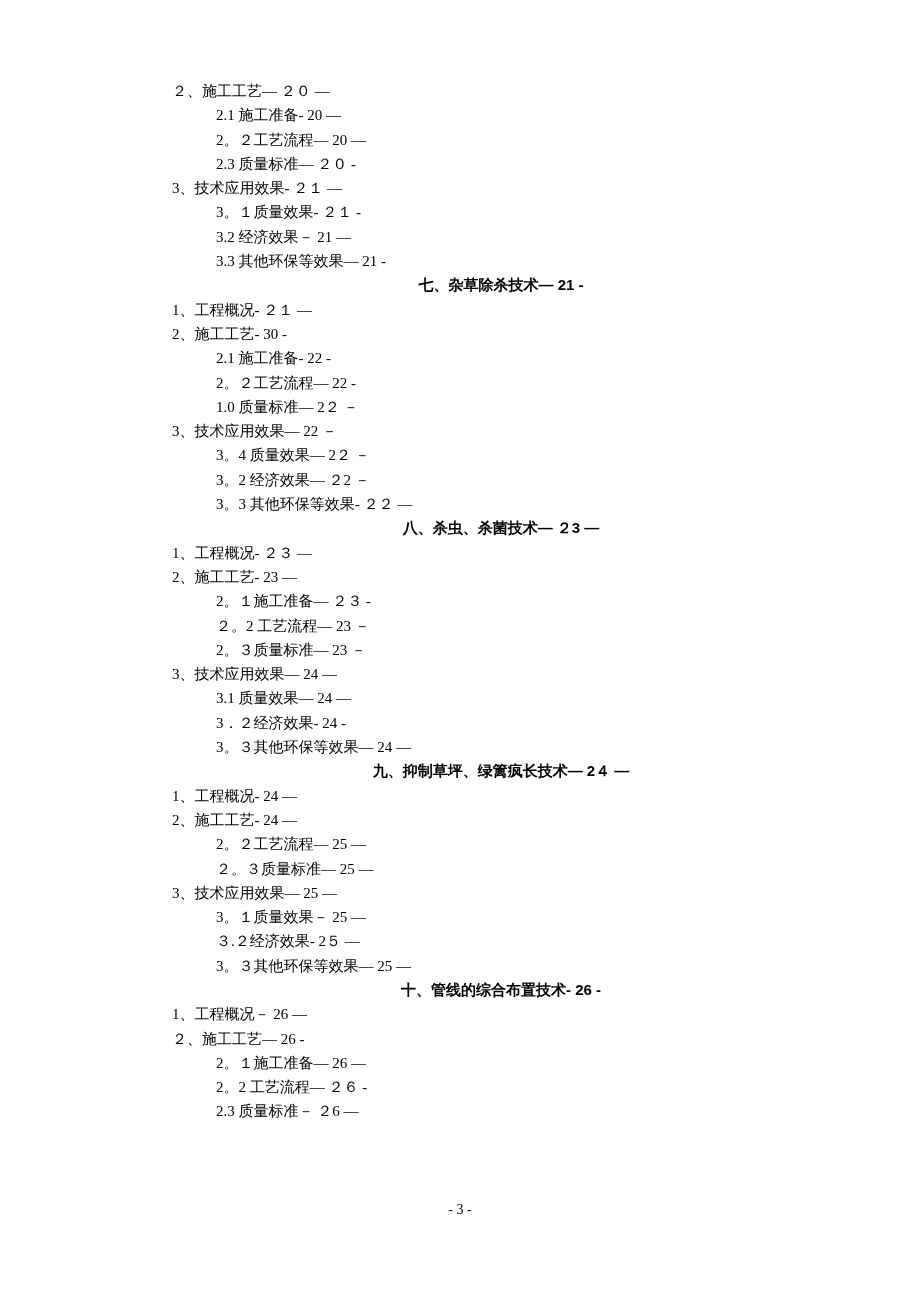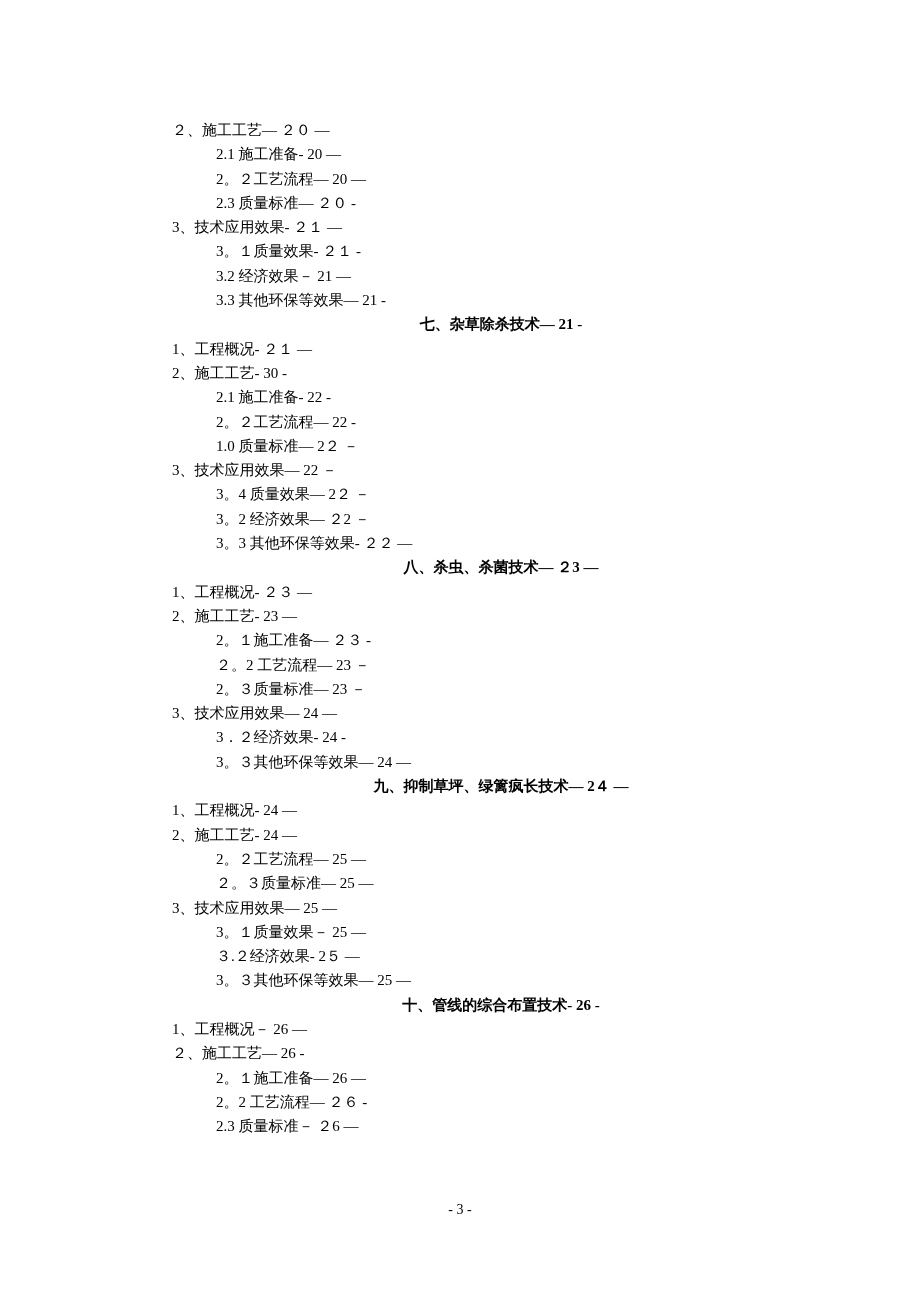--- a/index.html
+++ b/index.html
@@ -7,27 +7,27 @@
     padding: 0;
     background: #fff;
     font-family: "SimSun", "宋体", serif;
     font-size: 15px;
     color: #000;
     width: 920px;
     height: 1302px;
     position: relative;
   }
   .page {
-    padding: 118px 90px 0 172px;
+    padding: 79px 90px 0 172px;
     line-height: 1.62;
   }
   .l1 { text-align: left; }
   .l2 { padding-left: 44px; }
   .heading {
-    font-family: Liberation Serif, serif;
+    font-family: Liberation Sans, sans-serif;
     font-weight: bold;
     text-align: center;
     width: 100%;
   }
   .footer {
     position: absolute;
     bottom: 84px;
     left: 0;
     width: 100%;
     text-align: center;
@@ -57,20 +57,21 @@
     <div class="l2">3。4 质量效果— 2２  －</div>
     <div class="l2"> 3。2 经济效果—  ２2  －</div>
     <div class="l2">3。3 其他环保等效果- ２２ —</div>
     <div class="heading">八、杀虫、杀菌技术—  ２3  —</div>
     <div class="l1">1、工程概况- ２３ —</div>
     <div class="l1">2、施工工艺-  23 —</div>
     <div class="l2">2。１施工准备— ２３ -</div>
     <div class="l2"> ２。2 工艺流程— 23  －</div>
     <div class="l2">2。３质量标准— 23 －</div>
     <div class="l1">3、技术应用效果— 24 —</div>
+    <div class="l2">3.1 质量效果—  24  —</div>
     <div class="l2">3．２经济效果- 24  -</div>
     <div class="l2">3。３其他环保等效果— 24 —</div>
     <div class="heading">九、抑制草坪、绿篱疯长技术— 2４  —</div>
     <div class="l1">1、工程概况-  24 —</div>
     <div class="l1">2、施工工艺- 24  —</div>
     <div class="l2">2。２工艺流程— 25 —</div>
     <div class="l2"> ２。３质量标准—  25  —</div>
     <div class="l1">3、技术应用效果— 25 —</div>
     <div class="l2">3。１质量效果－  25  —</div>
     <div class="l2"> ３.２经济效果-  2５  —</div>

